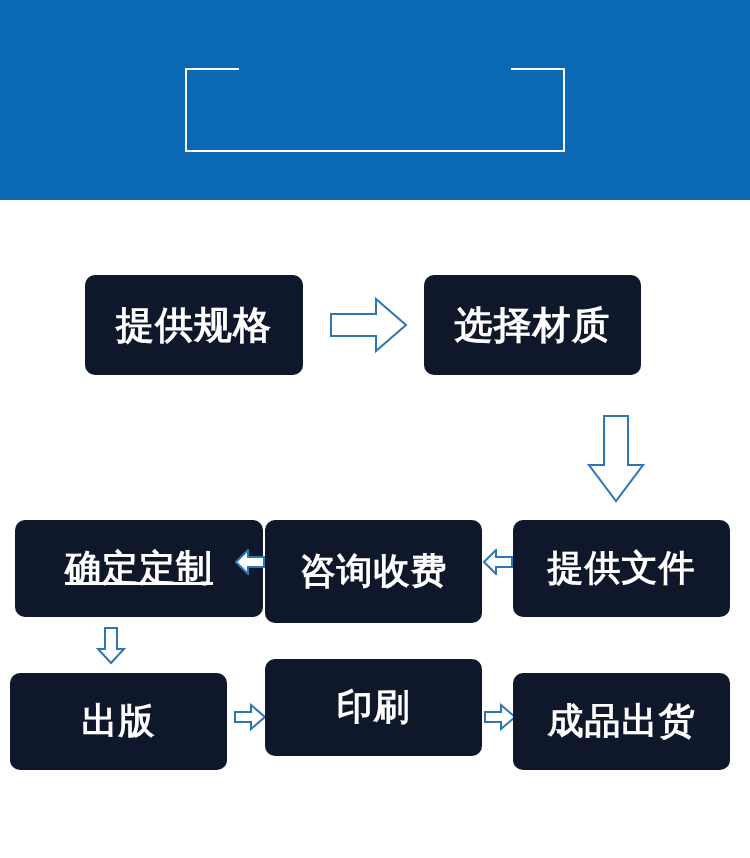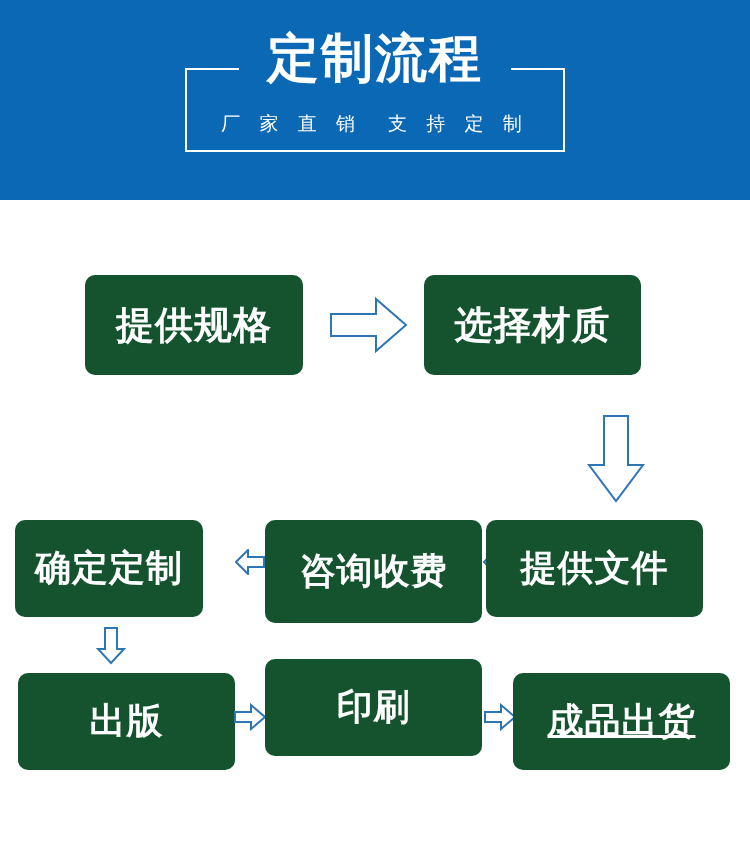--- a/index.html
+++ b/index.html
@@ -68,67 +68,65 @@
     font-size: 19px;
     font-weight: normal;
     letter-spacing: 7px;
     line-height: 1;
     z-index: 3;
   }
 
   
   .flow-box {
     position: absolute;
-    background: #14532d;
+    background: #0f172a;
     border-radius: 10px;
     color: #ffffff;
     font-weight: bold;
     display: flex;
     align-items: center;
     justify-content: center;
     letter-spacing: 1px;
     box-sizing: border-box;
   }
   .fb-lg { font-size: 38px; }
   .fb-md { font-size: 36px; }
 
   
   #box-spec      { left: 85px;  top: 275px; width: 218px; height: 100px; }
   #box-material  { left: 424px; top: 275px; width: 217px; height: 100px; text-align: center; }
 
   
-  #box-confirm   { left: 15px;  top: 520px; width: 188px; height: 97px; }
+  #box-confirm   { left: 15px;  top: 520px; width: 248px; height: 97px; text-decoration: underline; }
   #box-fee       { left: 265px; top: 520px; width: 217px; height: 103px; }
-  #box-file      { left: 486px; top: 520px; width: 217px; height: 97px; }
+  #box-file      { left: 513px; top: 520px; width: 217px; height: 97px; }
 
   
-  #box-publish   { left: 18px;  top: 673px; width: 217px; height: 97px; }
+  #box-publish   { left: 10px;  top: 673px; width: 217px; height: 97px; }
   #box-print     { left: 265px; top: 659px; width: 217px; height: 97px; }
-  #box-ship      { left: 513px; top: 673px; width: 217px; height: 97px; text-decoration: underline; }
+  #box-ship      { left: 513px; top: 673px; width: 217px; height: 97px; }
 
   
   .arrow { position: absolute; }
   .arrow svg { display: block; }
 
   #arrow-spec-material { left: 330px; top: 296px; }
   #arrow-material-file { left: 586px; top: 415px; }
   #arrow-file-fee      { left: 483px; top: 549px; }
   #arrow-fee-confirm   { left: 235px; top: 549px; }
   #arrow-confirm-publish { left: 96px; top: 627px; }
   #arrow-publish-print { left: 234px; top: 703px; }
   #arrow-print-ship    { left: 484px; top: 703px; }
 </style>
 </head>
 <body>
 
 <div id="banner">
   <div id="frame"></div>
   <div id="frame-top-mask"></div>
-  <div id="banner-title">定制流程</div>
-  <div id="banner-subtitle">厂 家 直 销　支 持 定 制</div>
 </div>
 
 <div id="flow">
 
   <div class="flow-box fb-lg" id="box-spec">提供规格</div>
 
   <div class="arrow" id="arrow-spec-material">
     <svg width="78" height="58" viewBox="0 0 78 58">
       <polygon points="1,18 46,18 46,3 76,29 46,55 46,40 1,40" fill="#ffffff" stroke="#2e75b6" stroke-width="2"></polygon>
     </svg>

